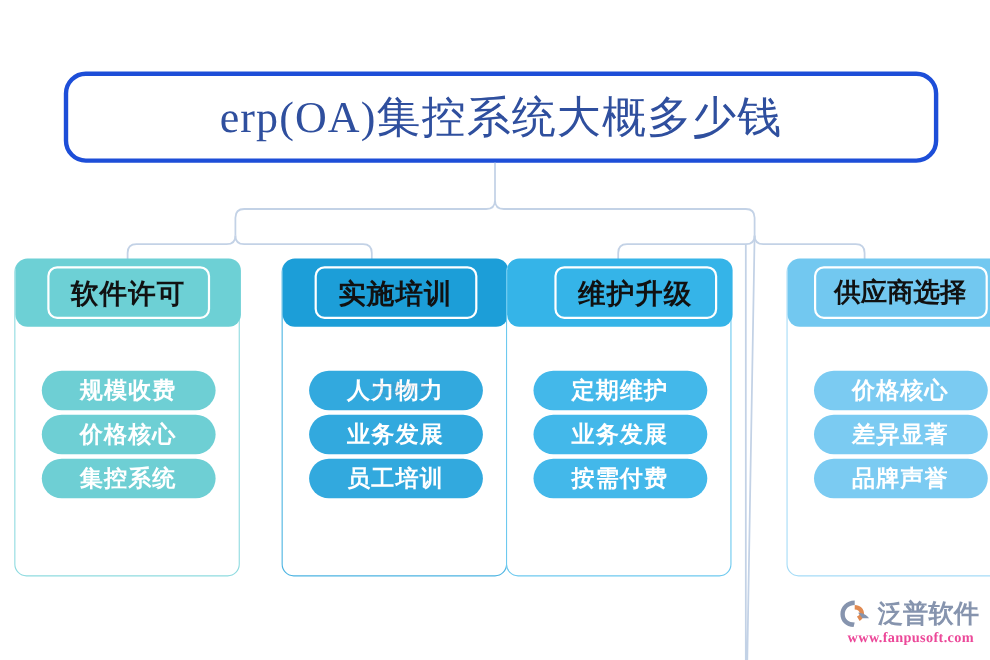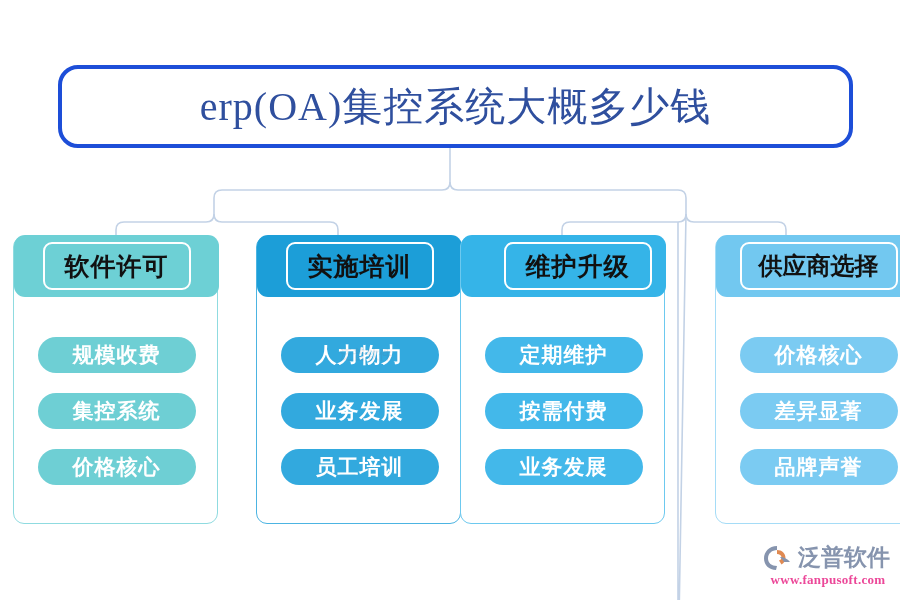--- a/index.html
+++ b/index.html
@@ -105,21 +105,21 @@
   .card-4 .card-head-label { font-size: 24px; letter-spacing: 0; }
 
   .pill-list {
     position: absolute;
     left: 0;
     top: 100px;
     width: 205px;
     display: flex;
     flex-direction: column;
     align-items: center;
-    gap: 20px;
+    gap: 4px;
   }
 
   .pill {
     width: 158px;
     height: 36px;
     border-radius: 18px;
     display: flex;
     align-items: center;
     justify-content: center;
     font-size: 21px;
@@ -213,22 +213,22 @@
   </svg>
 
   <div class="card card-1">
     <div class="card-head">
       <div class="card-head-inner">
         <span class="card-head-label">软件许可</span>
       </div>
     </div>
     <div class="pill-list">
       <div class="pill">规模收费</div>
+      <div class="pill">价格核心</div>
       <div class="pill">集控系统</div>
-      <div class="pill">价格核心</div>
     </div>
   </div>
 
   <div class="card card-2">
     <div class="card-head">
       <div class="card-head-inner">
         <span class="card-head-label">实施培训</span>
       </div>
     </div>
     <div class="pill-list">
@@ -239,22 +239,22 @@
   </div>
 
   <div class="card card-3">
     <div class="card-head">
       <div class="card-head-inner">
         <span class="card-head-label">维护升级</span>
       </div>
     </div>
     <div class="pill-list">
       <div class="pill">定期维护</div>
+      <div class="pill">业务发展</div>
       <div class="pill">按需付费</div>
-      <div class="pill">业务发展</div>
     </div>
   </div>
 
   <div class="card card-4">
     <div class="card-head">
       <div class="card-head-inner">
         <span class="card-head-label">供应商选择</span>
       </div>
     </div>
     <div class="pill-list">

